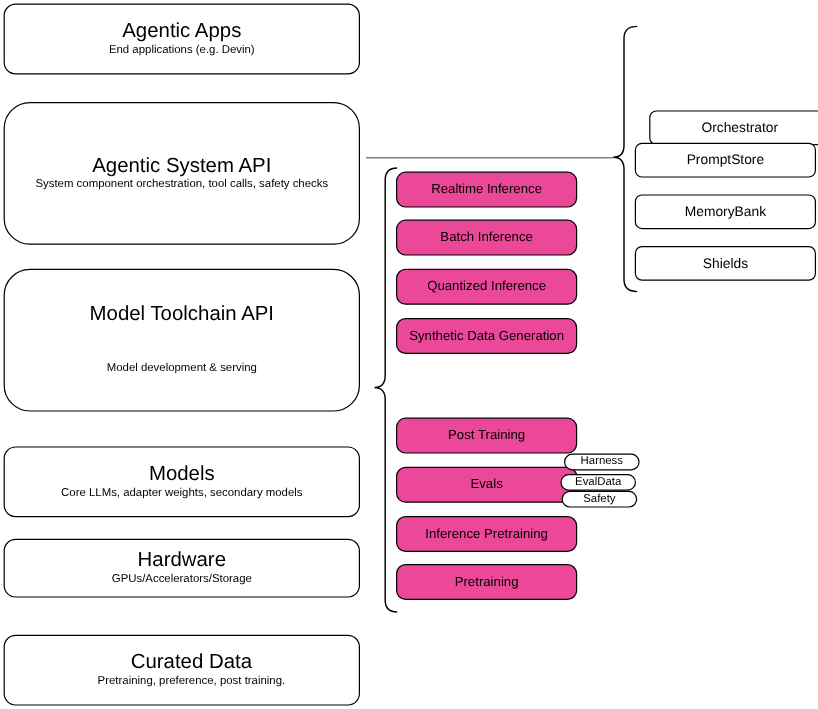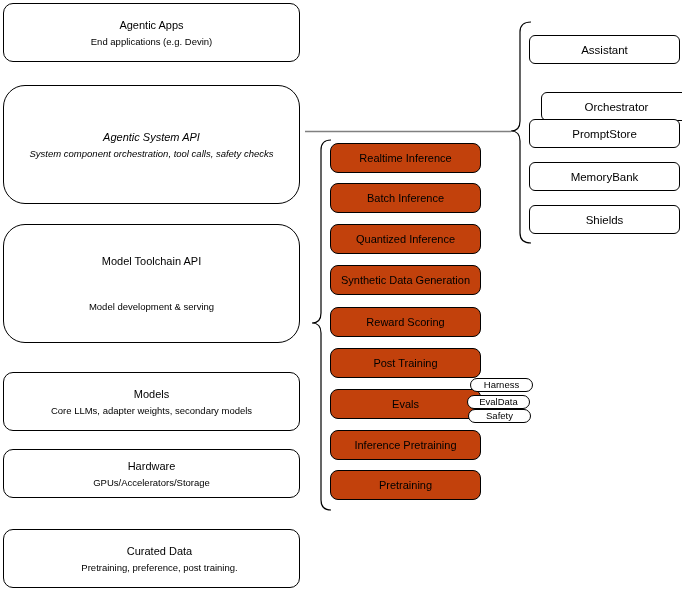--- a/index.html
+++ b/index.html
@@ -32,39 +32,39 @@
     border: 1px solid #000000;
     background: #ffffff;
     display: flex;
     flex-direction: column;
     align-items: center;
     justify-content: center;
     gap: 3px;
     text-align: center;
   }
   .lbox .title {
-    font-size: 11px;
+    font-size: 17px;
     line-height: 15px;
     white-space: nowrap;
   }
   .lbox .subtitle {
     font-size: 9.5px;
     line-height: 12px;
     white-space: nowrap;
   }
   
   .mbox {
     position: absolute;
     left: 330px;
     width: 151px;
     height: 30px;
     box-sizing: border-box;
     border: 1px solid #000000;
     border-radius: 8px;
-    background: #c2410c;
+    background: #ec4899;
     display: flex;
     align-items: center;
     justify-content: center;
     font-size: 11px;
     white-space: nowrap;
   }
   
   .rbox {
     position: absolute;
     left: 529px;
@@ -110,21 +110,21 @@
     <path d="M 331 140 Q 321 140 321 150 L 321 313 Q 321 323 312 323 Q 321 323 321 333 L 321 500 Q 321 510 331 510" stroke="#000000" stroke-width="1.2" fill="none"></path>
 
     <path d="M 531 22 Q 520 22 520 32 L 520 121 Q 520 131 511 131 Q 520 131 520 141 L 520 233 Q 520 243 531 243" stroke="#000000" stroke-width="1.2" fill="none"></path>
   </svg>
 
   <div class="lbox" style="top:3px; height:59px; border-radius:10px;">
     <div class="title">Agentic Apps</div>
     <div class="subtitle">End applications (e.g. Devin)</div>
   </div>
 
-  <div class="lbox" style="top:85px; height:119px; border-radius:22px;font-style:italic;">
+  <div class="lbox" style="top:85px; height:119px; border-radius:22px;">
     <div class="title">Agentic System API</div>
     <div class="subtitle">System component orchestration, tool calls, safety checks</div>
   </div>
 
   <div class="lbox" style="top:224px; height:119px; border-radius:22px;gap:32px;">
     <div class="title">Model Toolchain API</div>
     <div class="subtitle">Model development &amp; serving</div>
   </div>
 
   <div class="lbox" style="top:372px; height:59px; border-radius:10px;">
@@ -139,29 +139,27 @@
 
   <div class="lbox" style="top:529px; height:59px; border-radius:10px;padding-left:16px;">
     <div class="title">Curated Data</div>
     <div class="subtitle">Pretraining, preference, post training.</div>
   </div>
 
   <div class="mbox" style="top:143px;">Realtime Inference</div>
   <div class="mbox" style="top:183px;">Batch Inference</div>
   <div class="mbox" style="top:224px;">Quantized Inference</div>
   <div class="mbox" style="top:265px;">Synthetic Data Generation</div>
-  <div class="mbox" style="top:307px;">Reward Scoring</div>
   <div class="mbox" style="top:348px;">Post Training</div>
   <div class="mbox" style="top:389px;">Evals</div>
   <div class="mbox" style="top:430px;">Inference Pretraining</div>
   <div class="mbox" style="top:470px;">Pretraining</div>
 
   <div class="pill" style="left:470px; top:378px;">Harness</div>
   <div class="pill" style="left:467px; top:395px;">EvalData</div>
   <div class="pill" style="left:468px; top:409px;">Safety</div>
 
-  <div class="rbox" style="top:35px;">Assistant</div>
   <div class="rbox" style="top:92px;margin-left:12px;">Orchestrator</div>
   <div class="rbox" style="top:119px;">PromptStore</div>
   <div class="rbox" style="top:162px;">MemoryBank</div>
   <div class="rbox" style="top:205px;">Shields</div>
 
 </div>
 
 </body></html>

